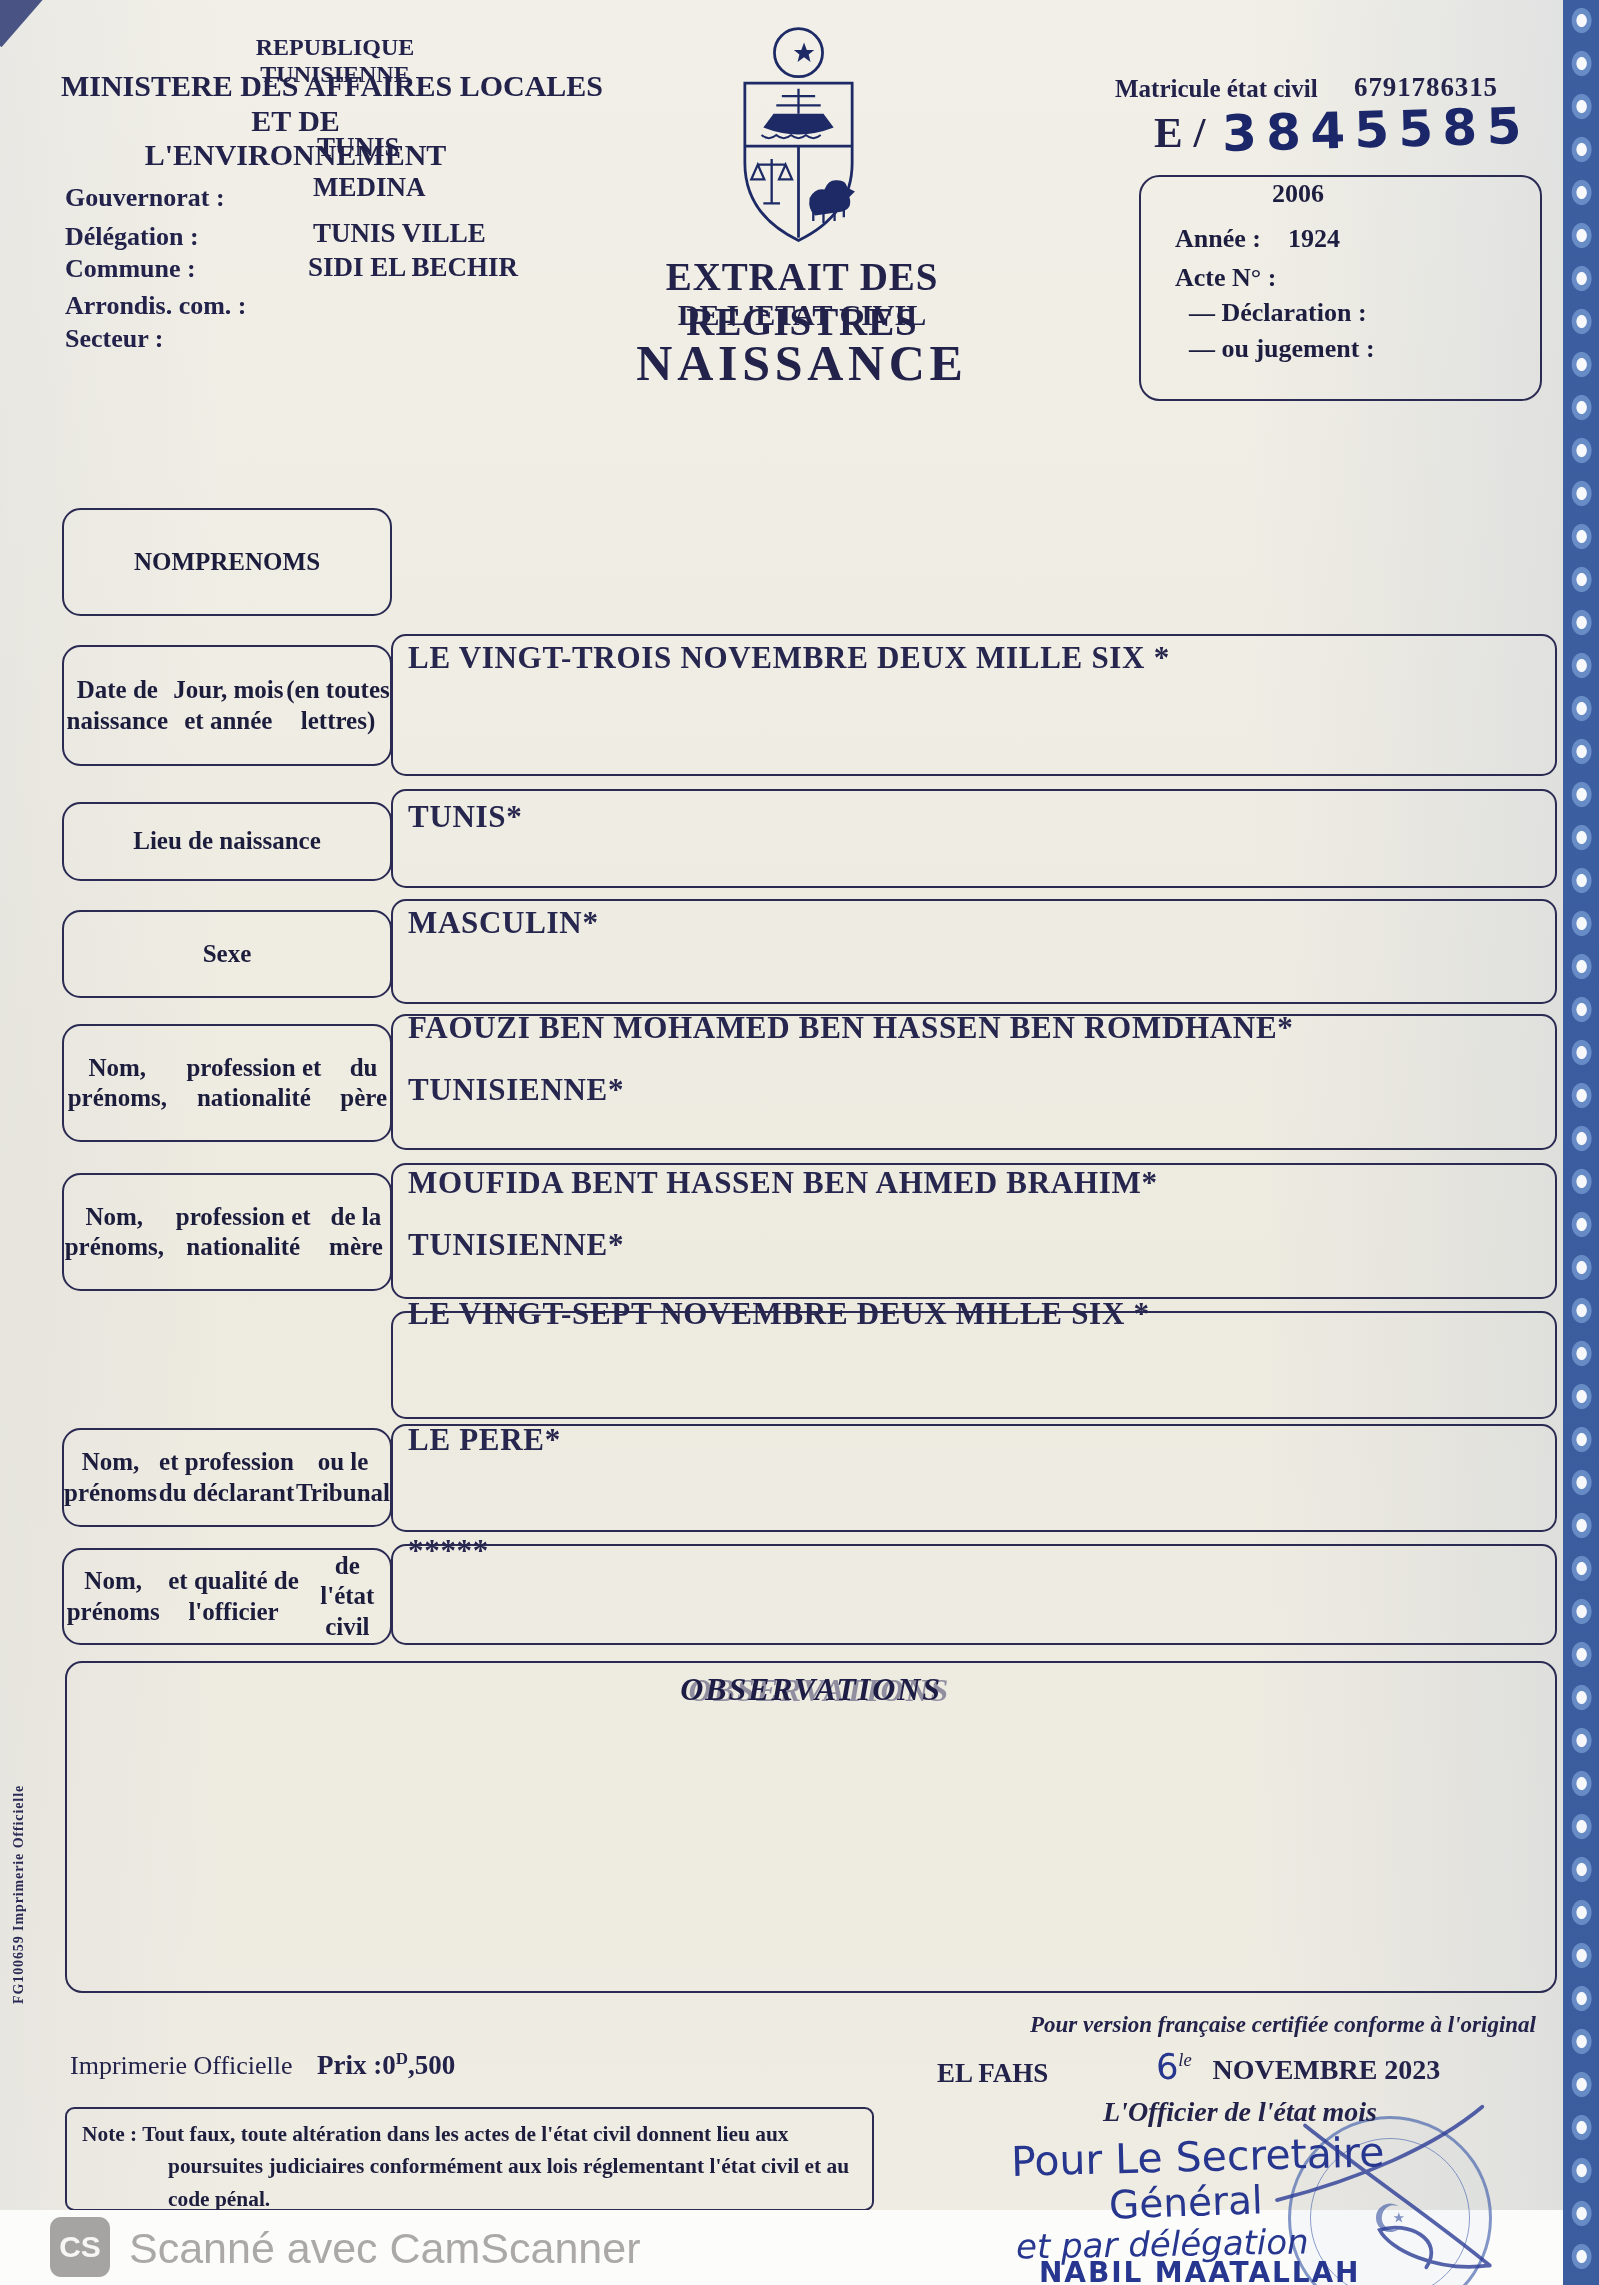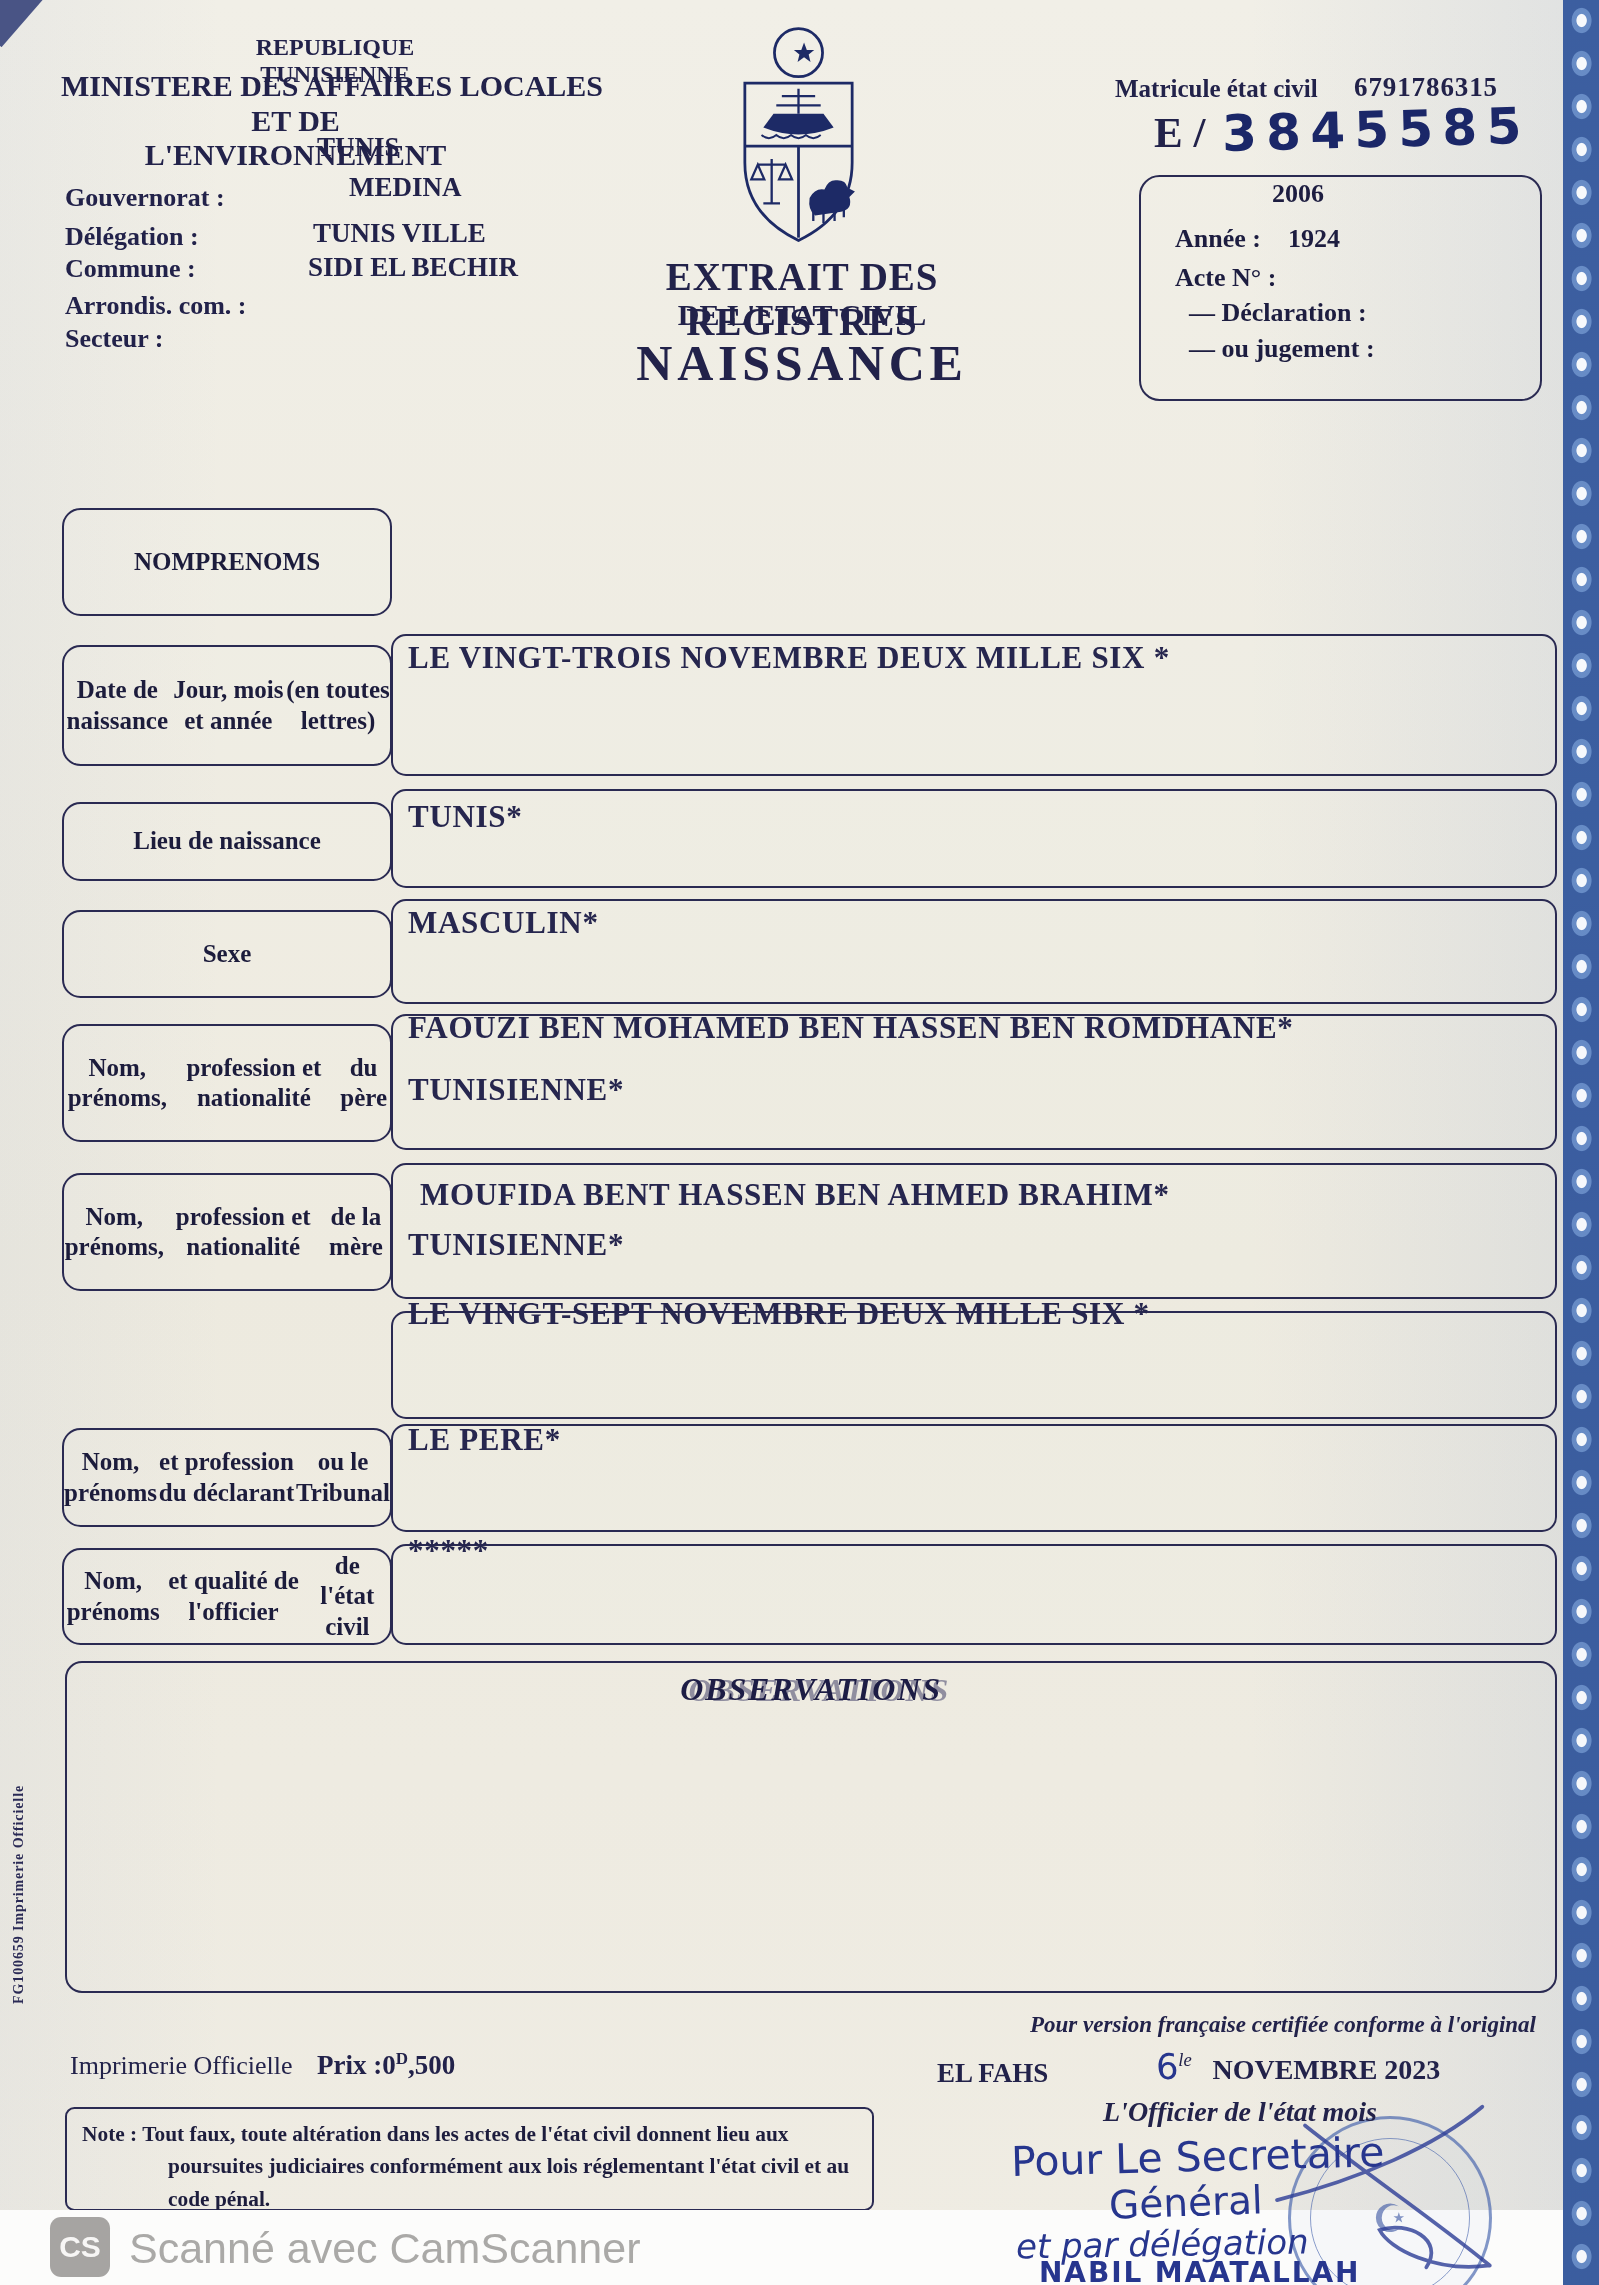--- a/index.html
+++ b/index.html
@@ -85,21 +85,21 @@
   <div class="abs b ctr" style="left:186px;top:34px;width:298px;font-size:24px;">REPUBLIQUE TUNISIENNE</div>
   <div class="abs b ctr" style="left:109px;top:104px;width:373px;font-size:30px;">ET DE L'ENVIRONNEMENT</div>
 
   <div class="abs b" style="left:65px;top:183px;font-size:26px;">Gouvernorat :</div>
   <div class="abs b" style="left:65px;top:222px;font-size:26px;">Délégation :</div>
   <div class="abs b" style="left:65px;top:254px;font-size:26px;">Commune :</div>
   <div class="abs b" style="left:65px;top:291px;font-size:26px;">Arrondis. com. :</div>
   <div class="abs b" style="left:65px;top:324px;font-size:26px;">Secteur :</div>
 
   <div class="abs b" style="left:317px;top:132px;font-size:27px;">TUNIS</div>
-  <div class="abs b" style="left:313px;top:172px;font-size:27px;margin-left:36px;">MEDINA</div>
+  <div class="abs b" style="left:313px;top:172px;font-size:27px;">MEDINA</div>
   <div class="abs b" style="left:313px;top:218px;font-size:27px;">TUNIS VILLE</div>
   <div class="abs b" style="left:308px;top:252px;font-size:27px;">SIDI EL BECHIR</div>
 
   <div class="abs" style="left:722px;top:24px;">
     <svg width="153" height="222" viewBox="0 0 160 240">
       <g stroke="#1d2a66" fill="none" stroke-width="3">
         <circle cx="80" cy="31" r="26"></circle>
         <path d="M70 15 a18 18 0 1 0 24 27 a14.5 14.5 0 1 1 -24 -27" fill="#1d2a66" stroke="none"></path>
         <polygon points="86,20 89,28 97,28 91,33 93,41 86,36 79,41 81,33 75,28 83,28" fill="#1d2a66" stroke="none"></polygon>
         <path d="M22 64 H138 V150 Q138 206 80 234 Q22 206 22 150 Z"></path>
@@ -173,21 +173,21 @@
     <span class="vline" style="top:-5.6px;">FAOUZI BEN MOHAMED BEN HASSEN BEN ROMDHANE*</span>
     <span class="vline" style="top:56px;">TUNISIENNE*</span>
   </div>
 
   <div class="lbox" style="top:1173px;height:114px;">
     <span>Nom, prénoms,</span>
     <span>profession et nationalité</span>
     <span>de la mère</span>
   </div>
   <div class="vbox" style="top:1163px;height:132px;">
-    <span class="vline" style="top:12px;margin-left:12px;">MOUFIDA BENT HASSEN BEN AHMED BRAHIM*</span>
+    <span class="vline" style="top:0;">MOUFIDA BENT HASSEN BEN AHMED BRAHIM*</span>
     <span class="vline" style="top:62px;">TUNISIENNE*</span>
   </div>
 
   <div class="vbox" style="top:1311px;height:104px;">
     <span class="vline" style="top:-17px;">LE VINGT-SEPT NOVEMBRE  DEUX MILLE SIX *</span>
   </div>
 
   <div class="lbox" style="top:1428px;height:95px;">
     <span>Nom, prénoms</span>
     <span>et profession du déclarant</span>

